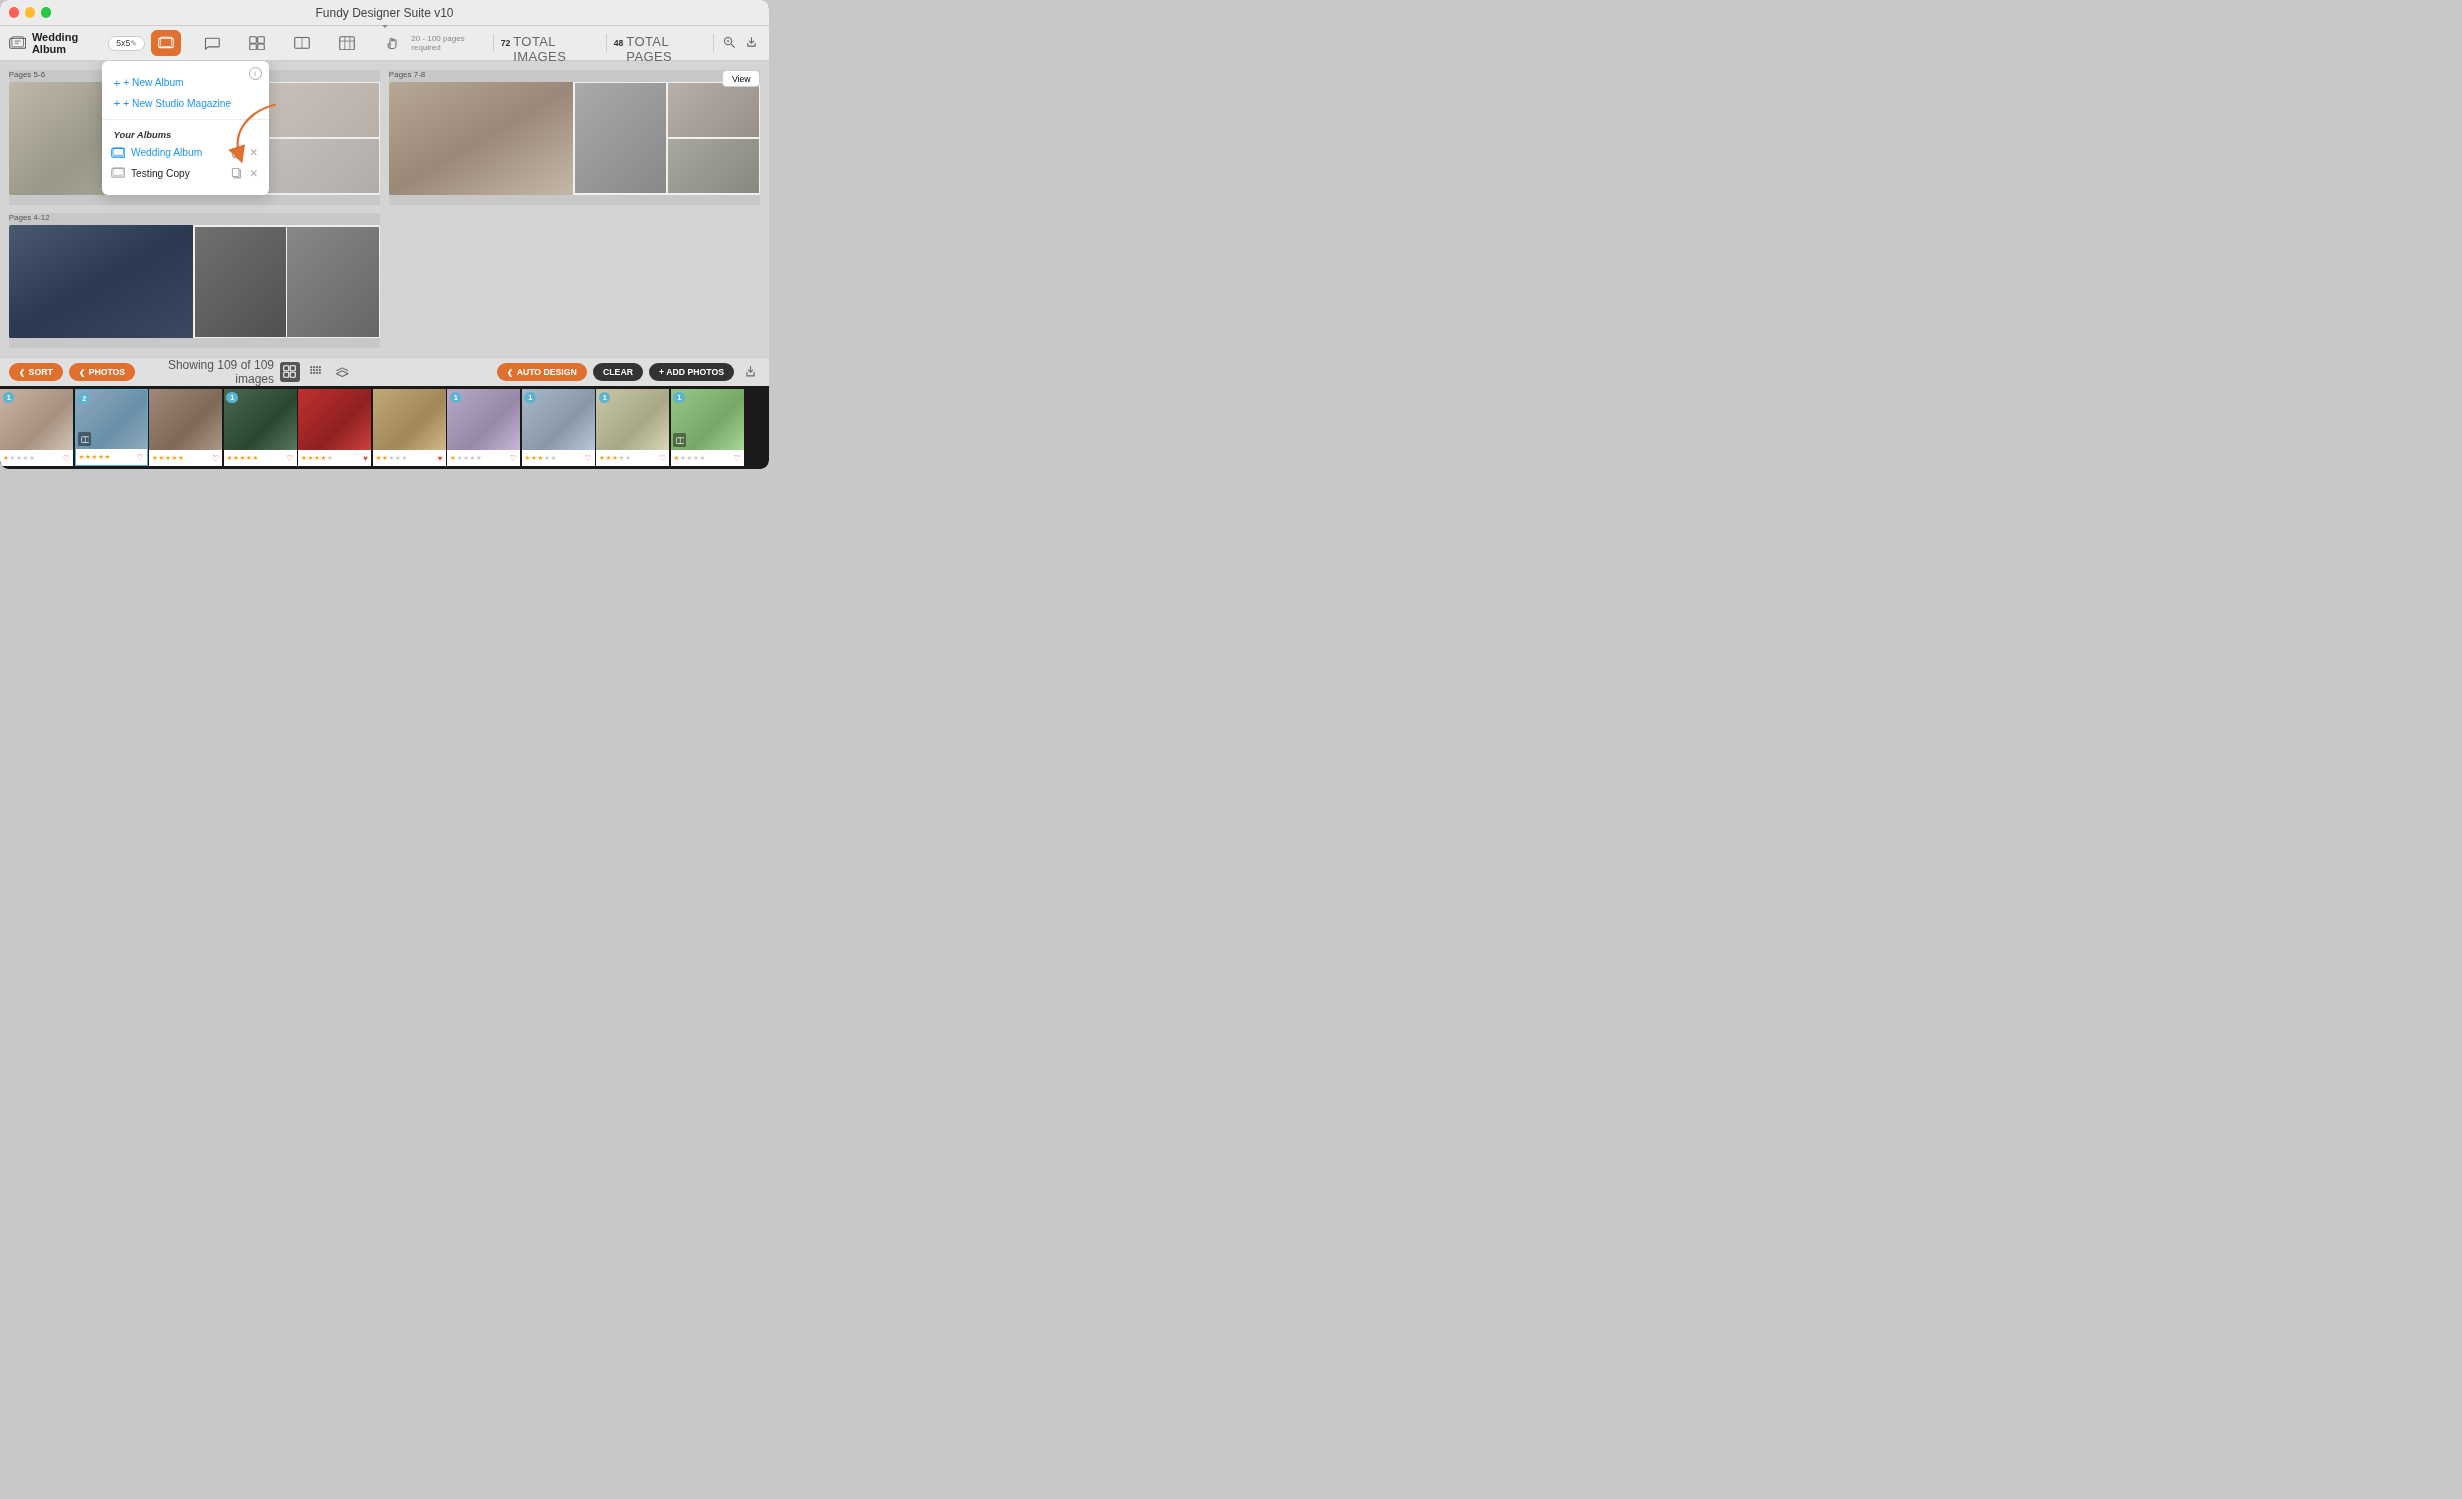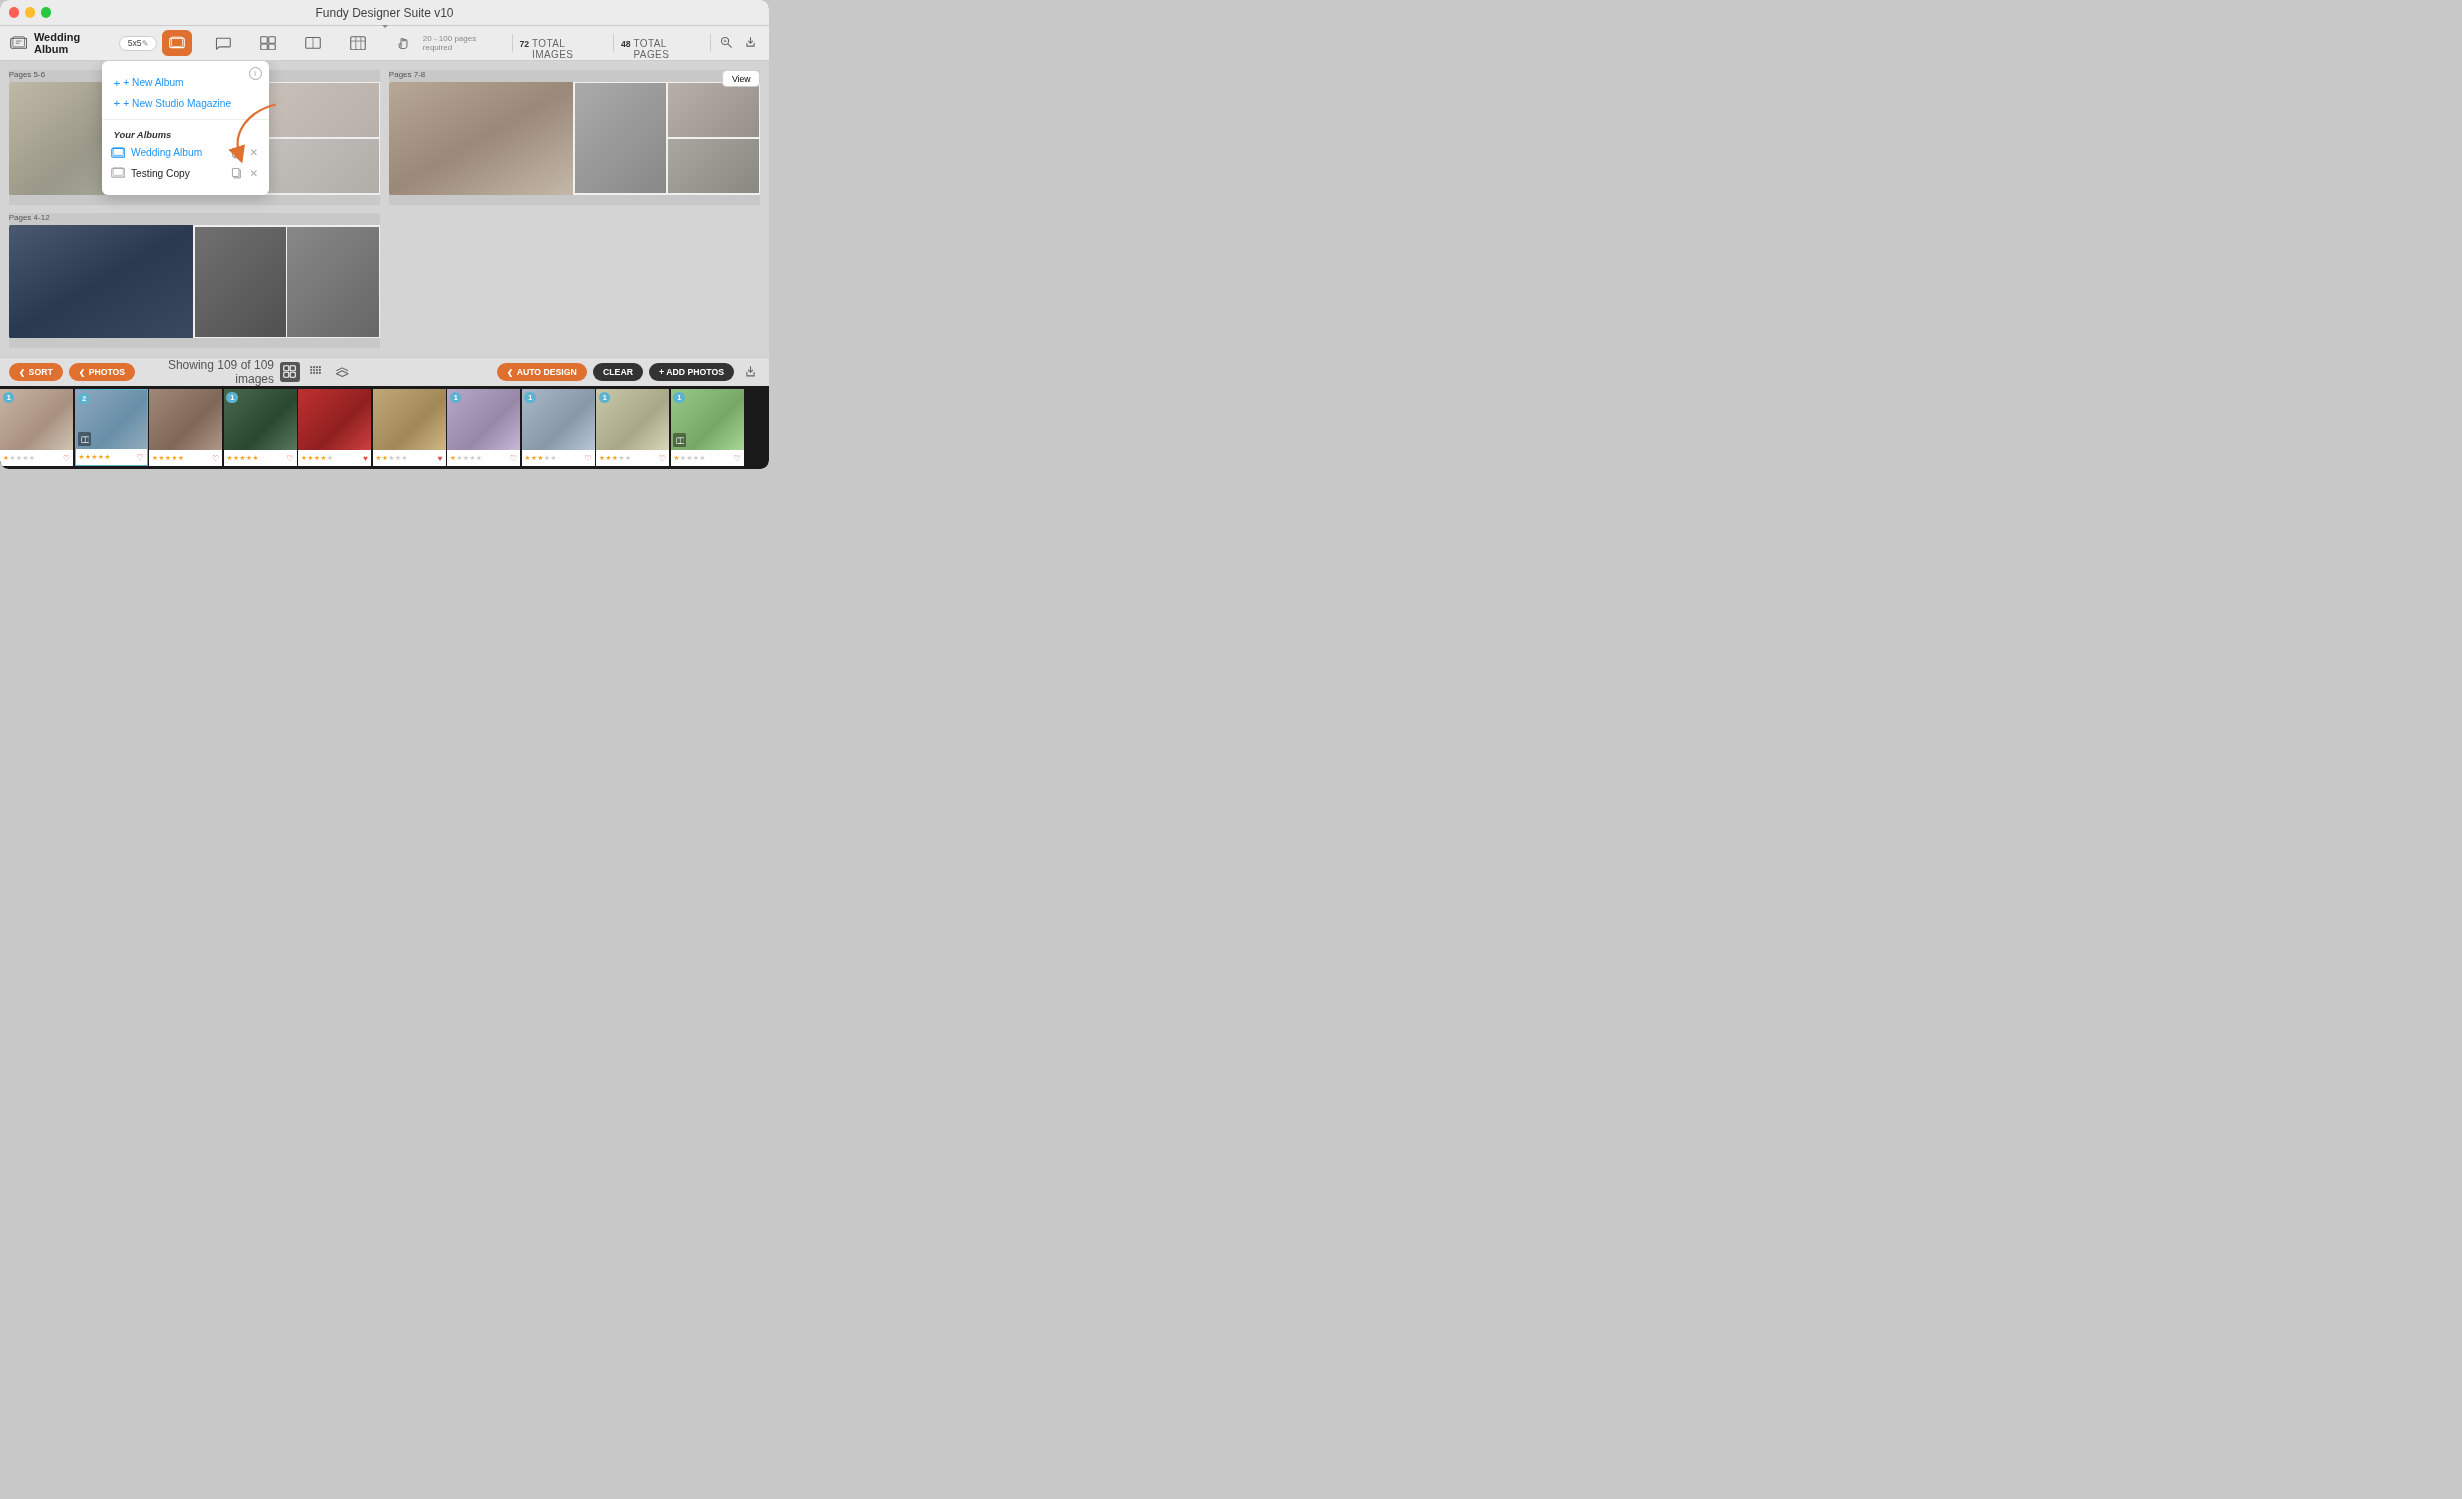--- a/index.html
+++ b/index.html
@@ -144,21 +144,21 @@
     .stat-text {
       font-size: 8px;
       color: #888;
     }
     .stat-num {
       font-size: 8.7px;
       font-weight: 700;
       color: #333;
     }
     .stat-label {
-      font-size: 10px;
+      font-size: 13px;
       color: #666;
       text-transform: uppercase;
       letter-spacing: 0.4px;
     }
     .stat-item {
       display: flex;
       align-items: baseline;
       gap: 2.9px;
       margin-top: 12px;
     }

